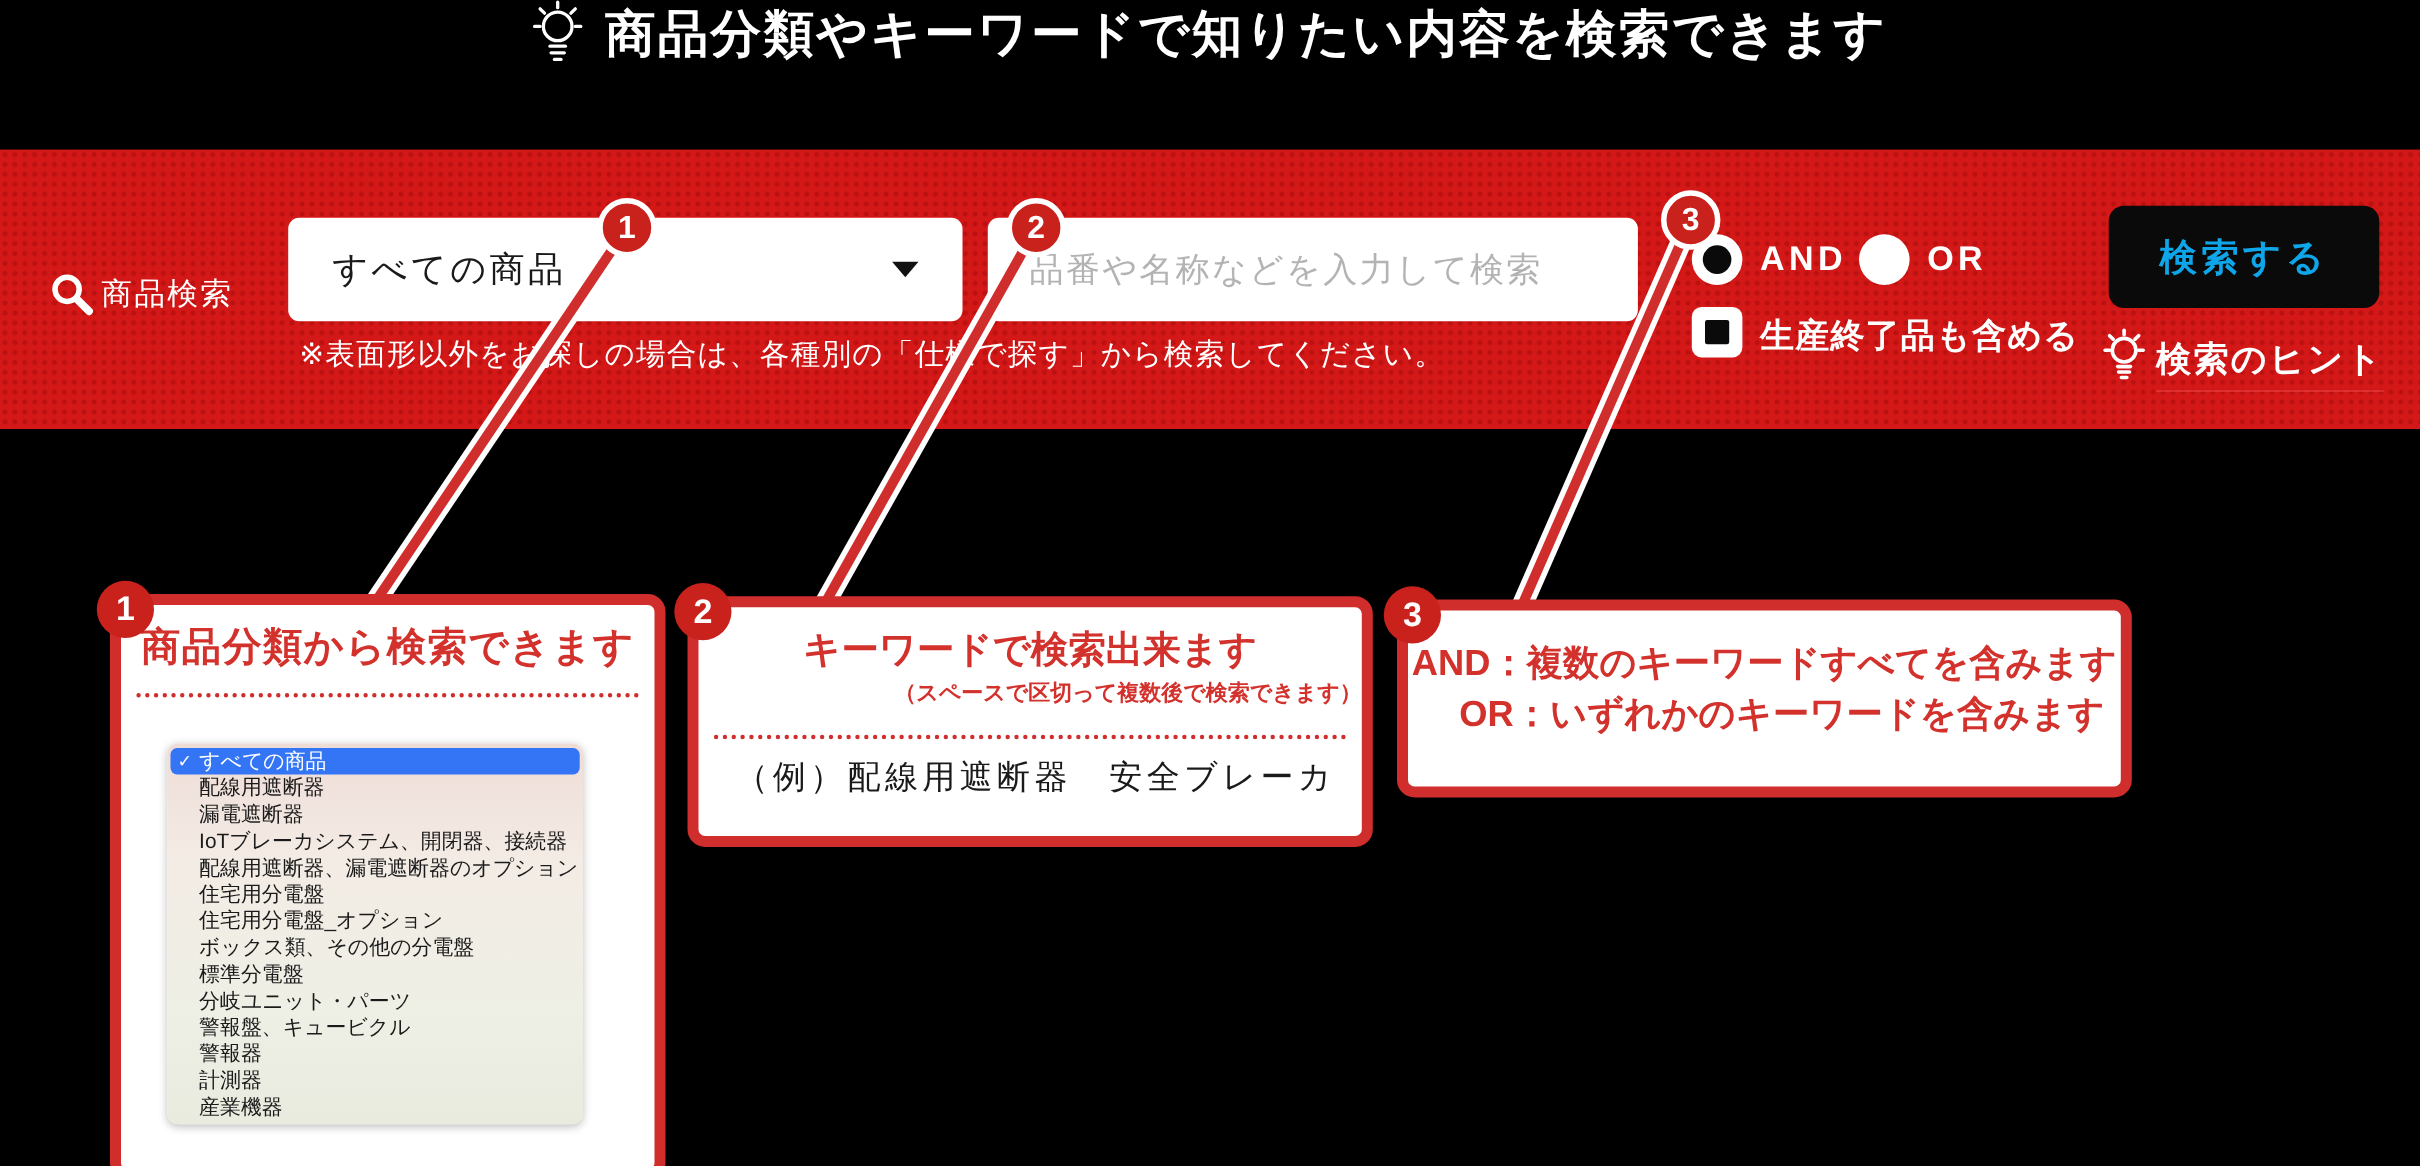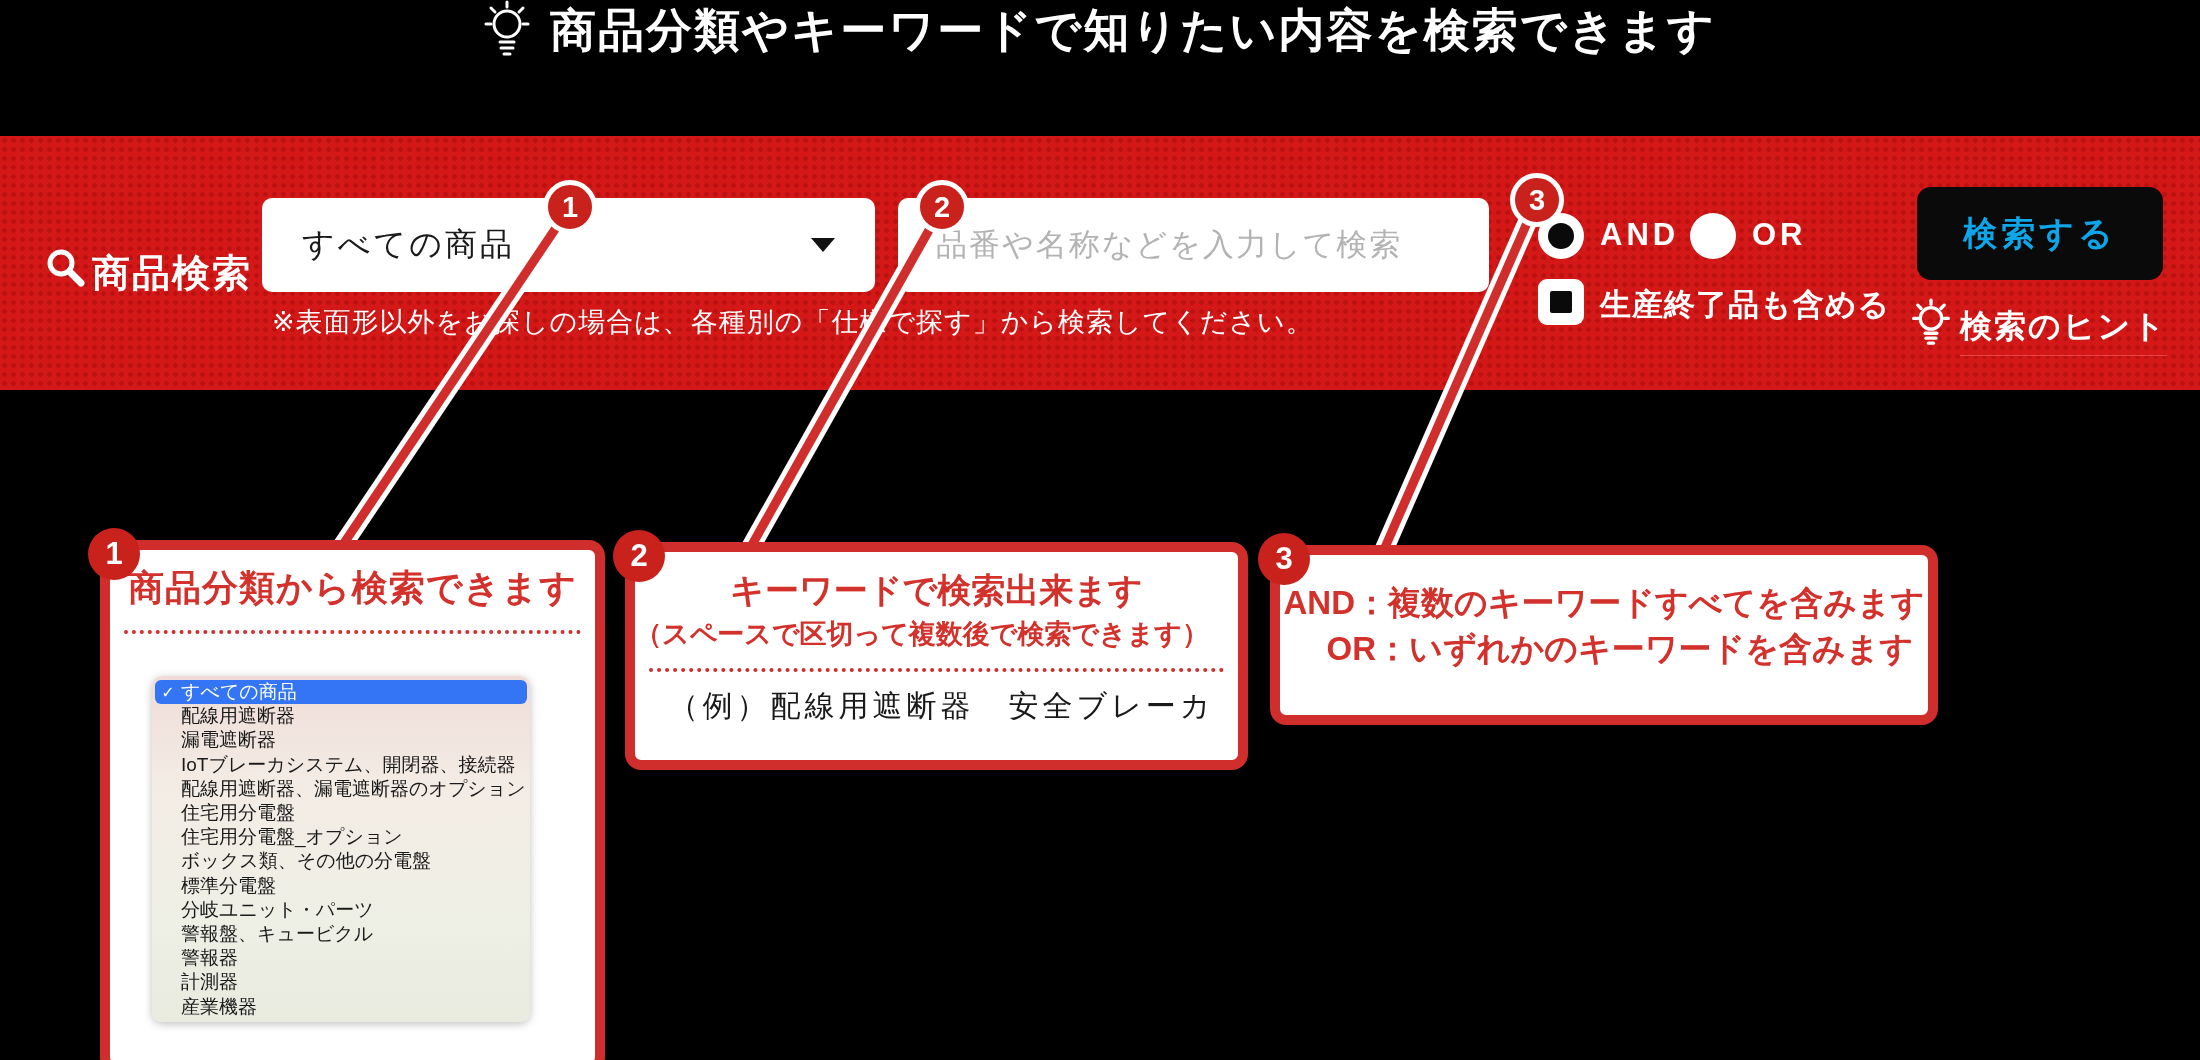--- a/index.html
+++ b/index.html
@@ -9,21 +9,21 @@
 
   
   #header{left:0;top:0;width:2200px;height:136px;background:#000;
           display:flex;align-items:flex-start;justify-content:center;gap:20px;}
   #header .title{color:#fff;font-size:46px;font-weight:800;letter-spacing:2px;}
 
   
   #band{left:0;top:136px;width:2200px;height:254px;background-color:#d41717;
         background-image:radial-gradient(rgba(120,0,0,.28) 2px,rgba(120,0,0,0) 2.6px);
         background-size:9px 9px;}
-  #search-label{left:92px;top:248px;color:#fff;font-size:38px;font-weight:700;letter-spacing:2px;}
+  #search-label{left:92px;top:248px;color:#fff;font-size:28px;font-weight:400;letter-spacing:2px;}
   #mag{left:44px;top:246px;}
   #category{left:262px;top:198px;width:613px;height:94px;background:#fff;border-radius:10px;
             display:flex;align-items:center;box-sizing:border-box;padding-left:40px;cursor:pointer;}
   #category .val{font-size:32px;color:#1a1a1a;letter-spacing:3px;}
   #category .caret{position:absolute;right:40px;top:40px;width:0;height:0;
             border-left:12px solid transparent;border-right:12px solid transparent;border-top:14px solid #111;}
   #keyword{left:898px;top:198px;width:591px;height:94px;background:#fff;border:none;border-radius:10px;
            box-sizing:border-box;padding:0 0 0 38px;font-size:31px;color:#333;outline:none;
            font-family:"Liberation Sans","DejaVu Sans",sans-serif;letter-spacing:2px;}
   #keyword::placeholder{color:#b3b3b3;}
@@ -63,22 +63,22 @@
   #cat-list{position:absolute;left:42px;top:126px;width:378px;height:346px;border-radius:10px;
             background:linear-gradient(180deg,#efdcd7 0%,#f3ece5 32%,#eeefe5 70%,#e9ebdf 100%);
             box-shadow:0 2px 8px rgba(0,0,0,.25);box-sizing:border-box;padding:4px 3px;}
   .cat-row{height:24.2px;display:flex;align-items:center;font-size:19px;color:#1a1a1a;
            border-radius:6px;cursor:pointer;}
   .cat-row .chk{width:26px;text-align:center;font-size:16px;color:#fff;flex:0 0 26px;}
   .cat-row.sel{background:#3375f4;color:#fff;}
 
   #box2{left:625px;top:542px;width:603px;height:208px;}
   #box2 .c-title{top:16px;font-size:34px;}
-  #box2 .c-sub{position:absolute;left:0;right:0;top:64px;text-align:left;color:#d3312c;
-               font-size:27px;font-weight:800;}
+  #box2 .c-sub{position:absolute;left:0;right:0;top:64px;text-align:right;color:#d3312c;
+               font-size:20px;font-weight:800;}
   #box2 .dotted{top:116px;}
   #box2 .example{position:absolute;left:0;right:0;top:134px;text-align:center;color:#1a1a1a;
                  font-size:30px;letter-spacing:4px;padding-left:10px;}
 
   #box3{left:1270px;top:545px;width:648px;height:160px;}
   #box3 .line{position:absolute;left:0;right:0;text-align:center;color:#d3312c;
               font-size:33px;font-weight:800;}
   #box3 .l1{top:26px;} #box3 .l2{top:72px;padding-left:32px;}
 </style>
 </head>

